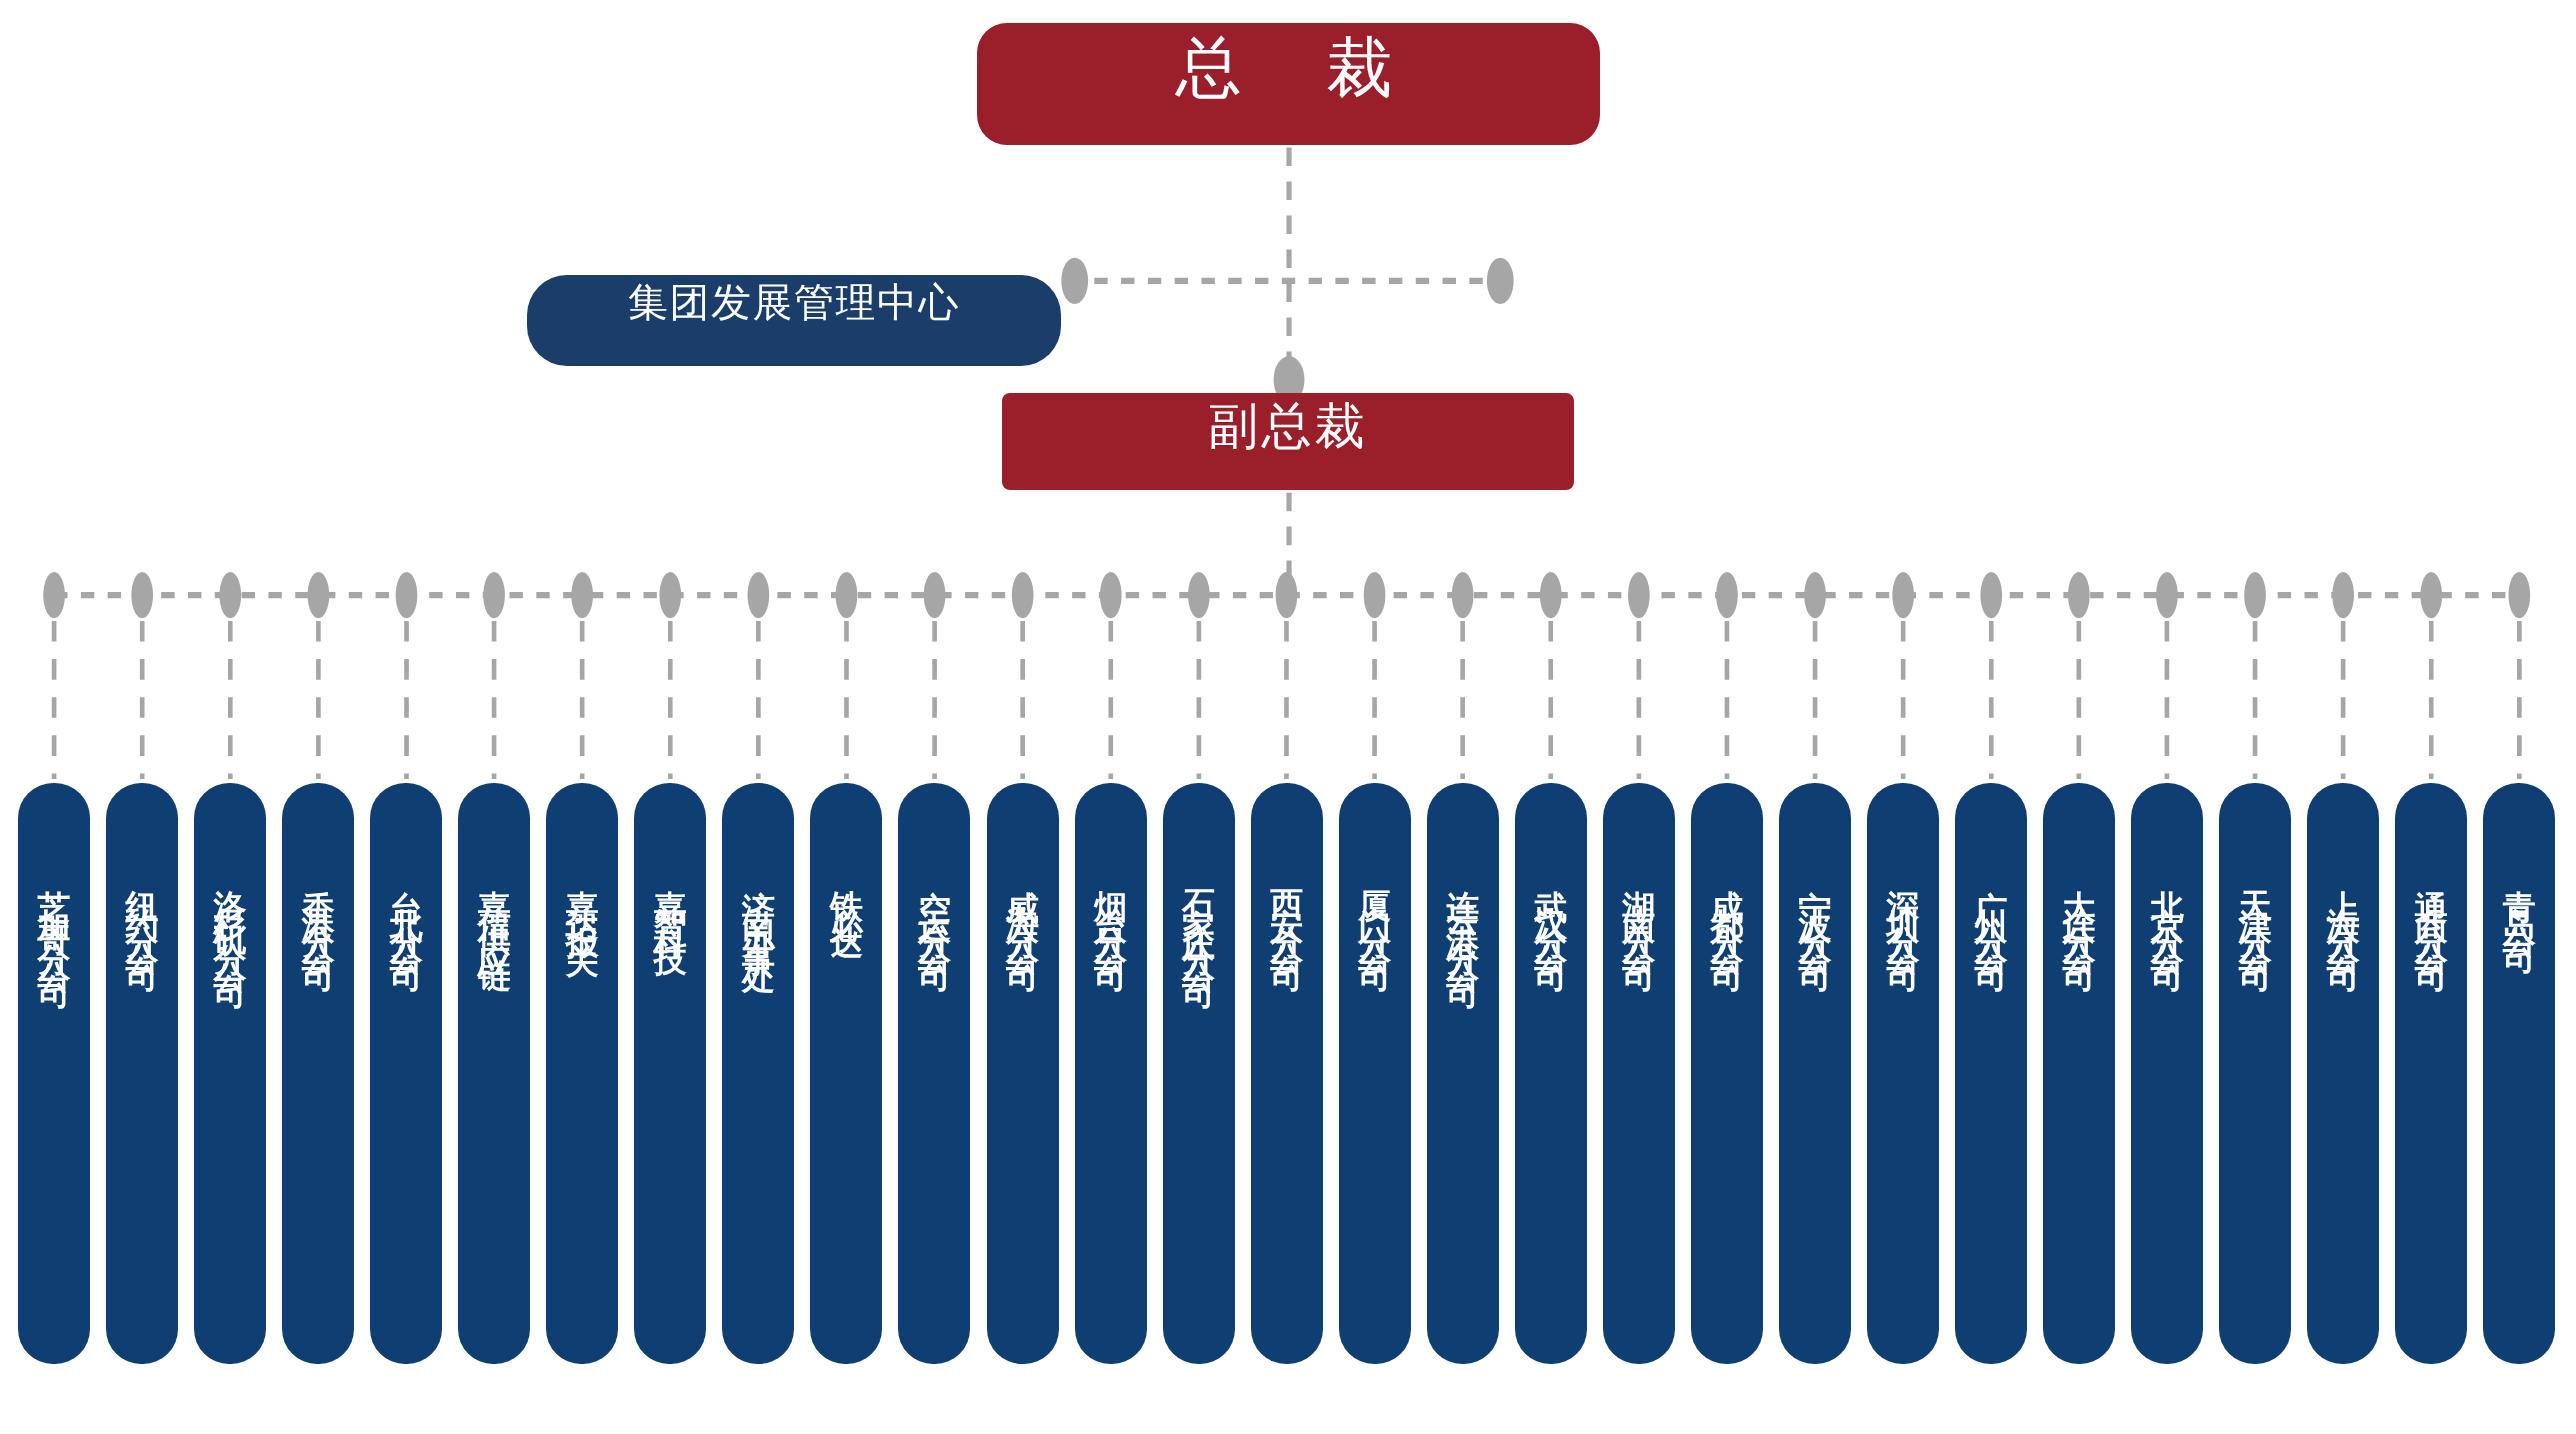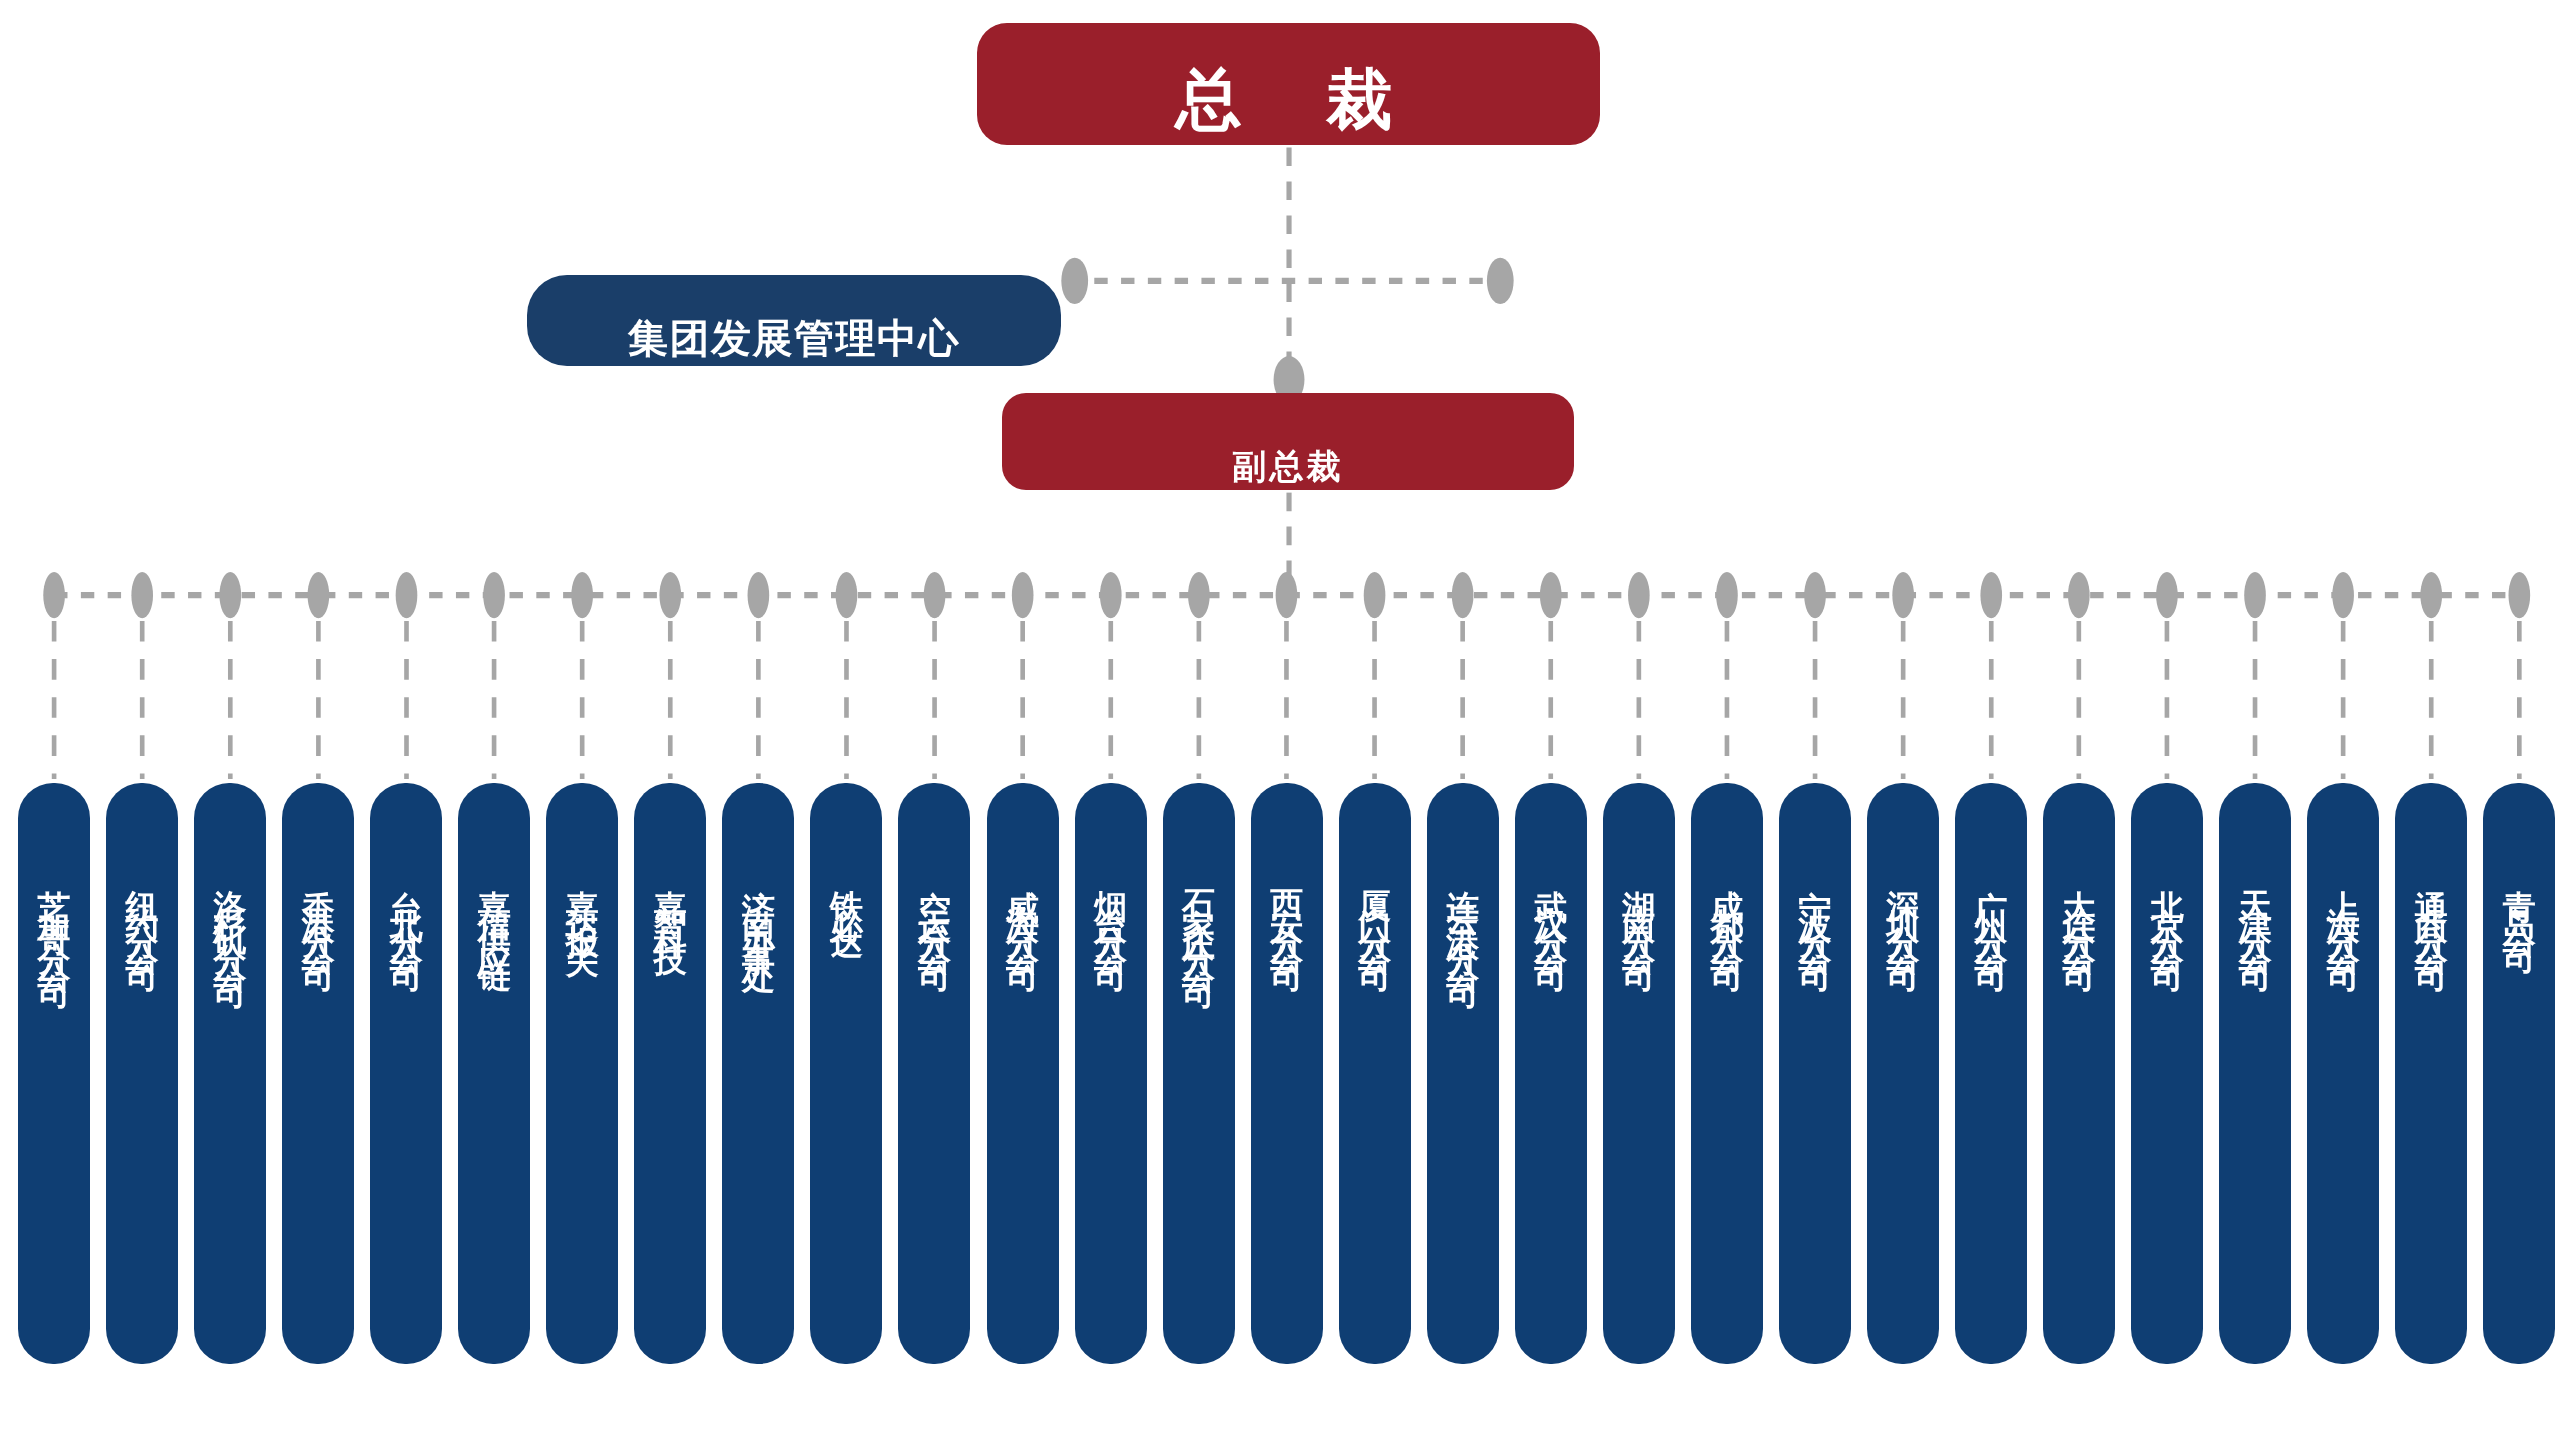--- a/index.html
+++ b/index.html
@@ -17,24 +17,24 @@
   }
   #connectors {
     position: absolute;
     left: 0; top: 0;
     width: 2576px; height: 1435px;
     pointer-events: none;
   }
   .box {
     position: absolute;
     display: flex;
-    align-items: flex-end;
+    align-items: flex-start;
     justify-content: center;
     color: var(--text-white, #fff);
-    font-weight: bold;
+    font-weight: normal;
     box-sizing: border-box;
     text-align: center;
   }
   .president {
     left: 977px; top: 23px;
     width: 623px; height: 122px;
     background: var(--red, #9A1F2B);
     border-radius: 30px;
     font-size: 66px;
     letter-spacing: 9.3px;
@@ -47,22 +47,22 @@
     font-size: 40px;
     letter-spacing: 1.5px;
     margin-top: 39px;
   }
   .center-box.left  { left: 527px; width: 534px; }
   .center-box.right { left: 1520px; width:  513px; }
   .vp {
     left: 1002px; top: 393px;
     width: 572px; height: 97px;
     background: var(--red, #9A1F2B);
-    border-radius: 24px;
-    font-size: 34px;
+    border-radius: 8px;
+    font-size: 50px;
     letter-spacing: 3.1px;
   }
   #pills {
     position: absolute;
     left: 0; top: 783px;
     width: 2576px;
     height: 581px;
     display: flex;
     justify-content: space-between;
     padding: 0 20.6px 0 18px;

